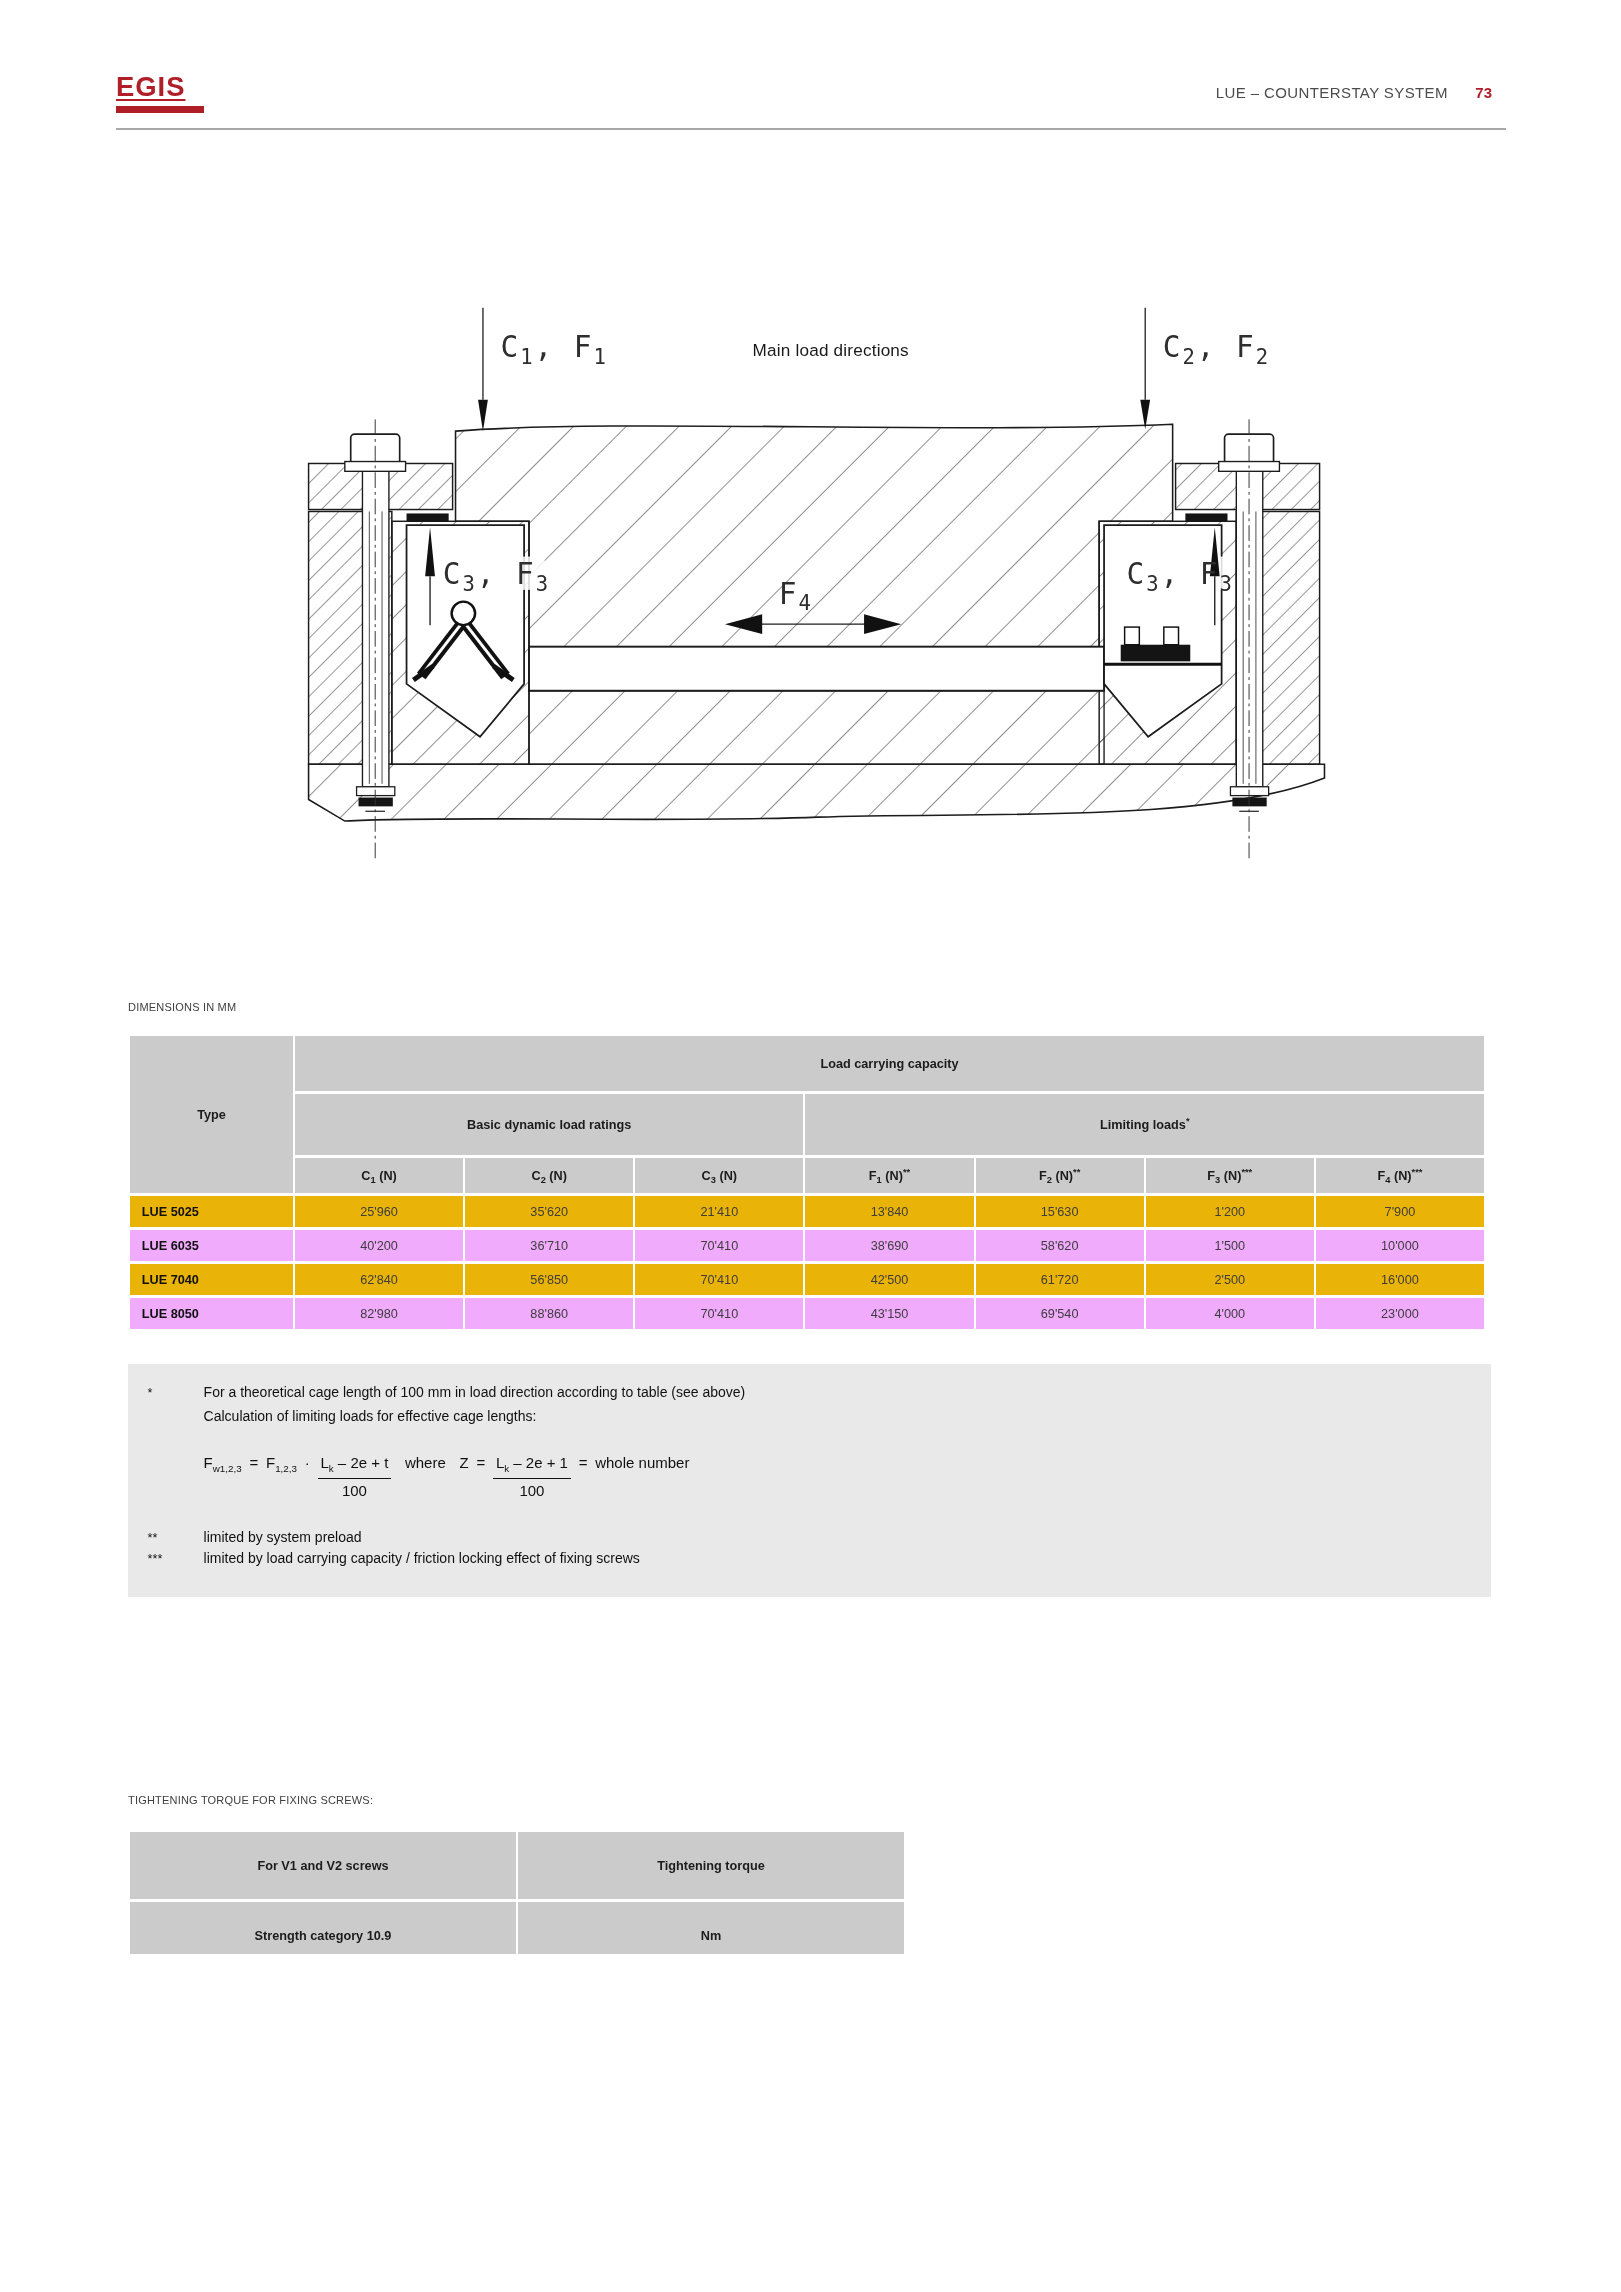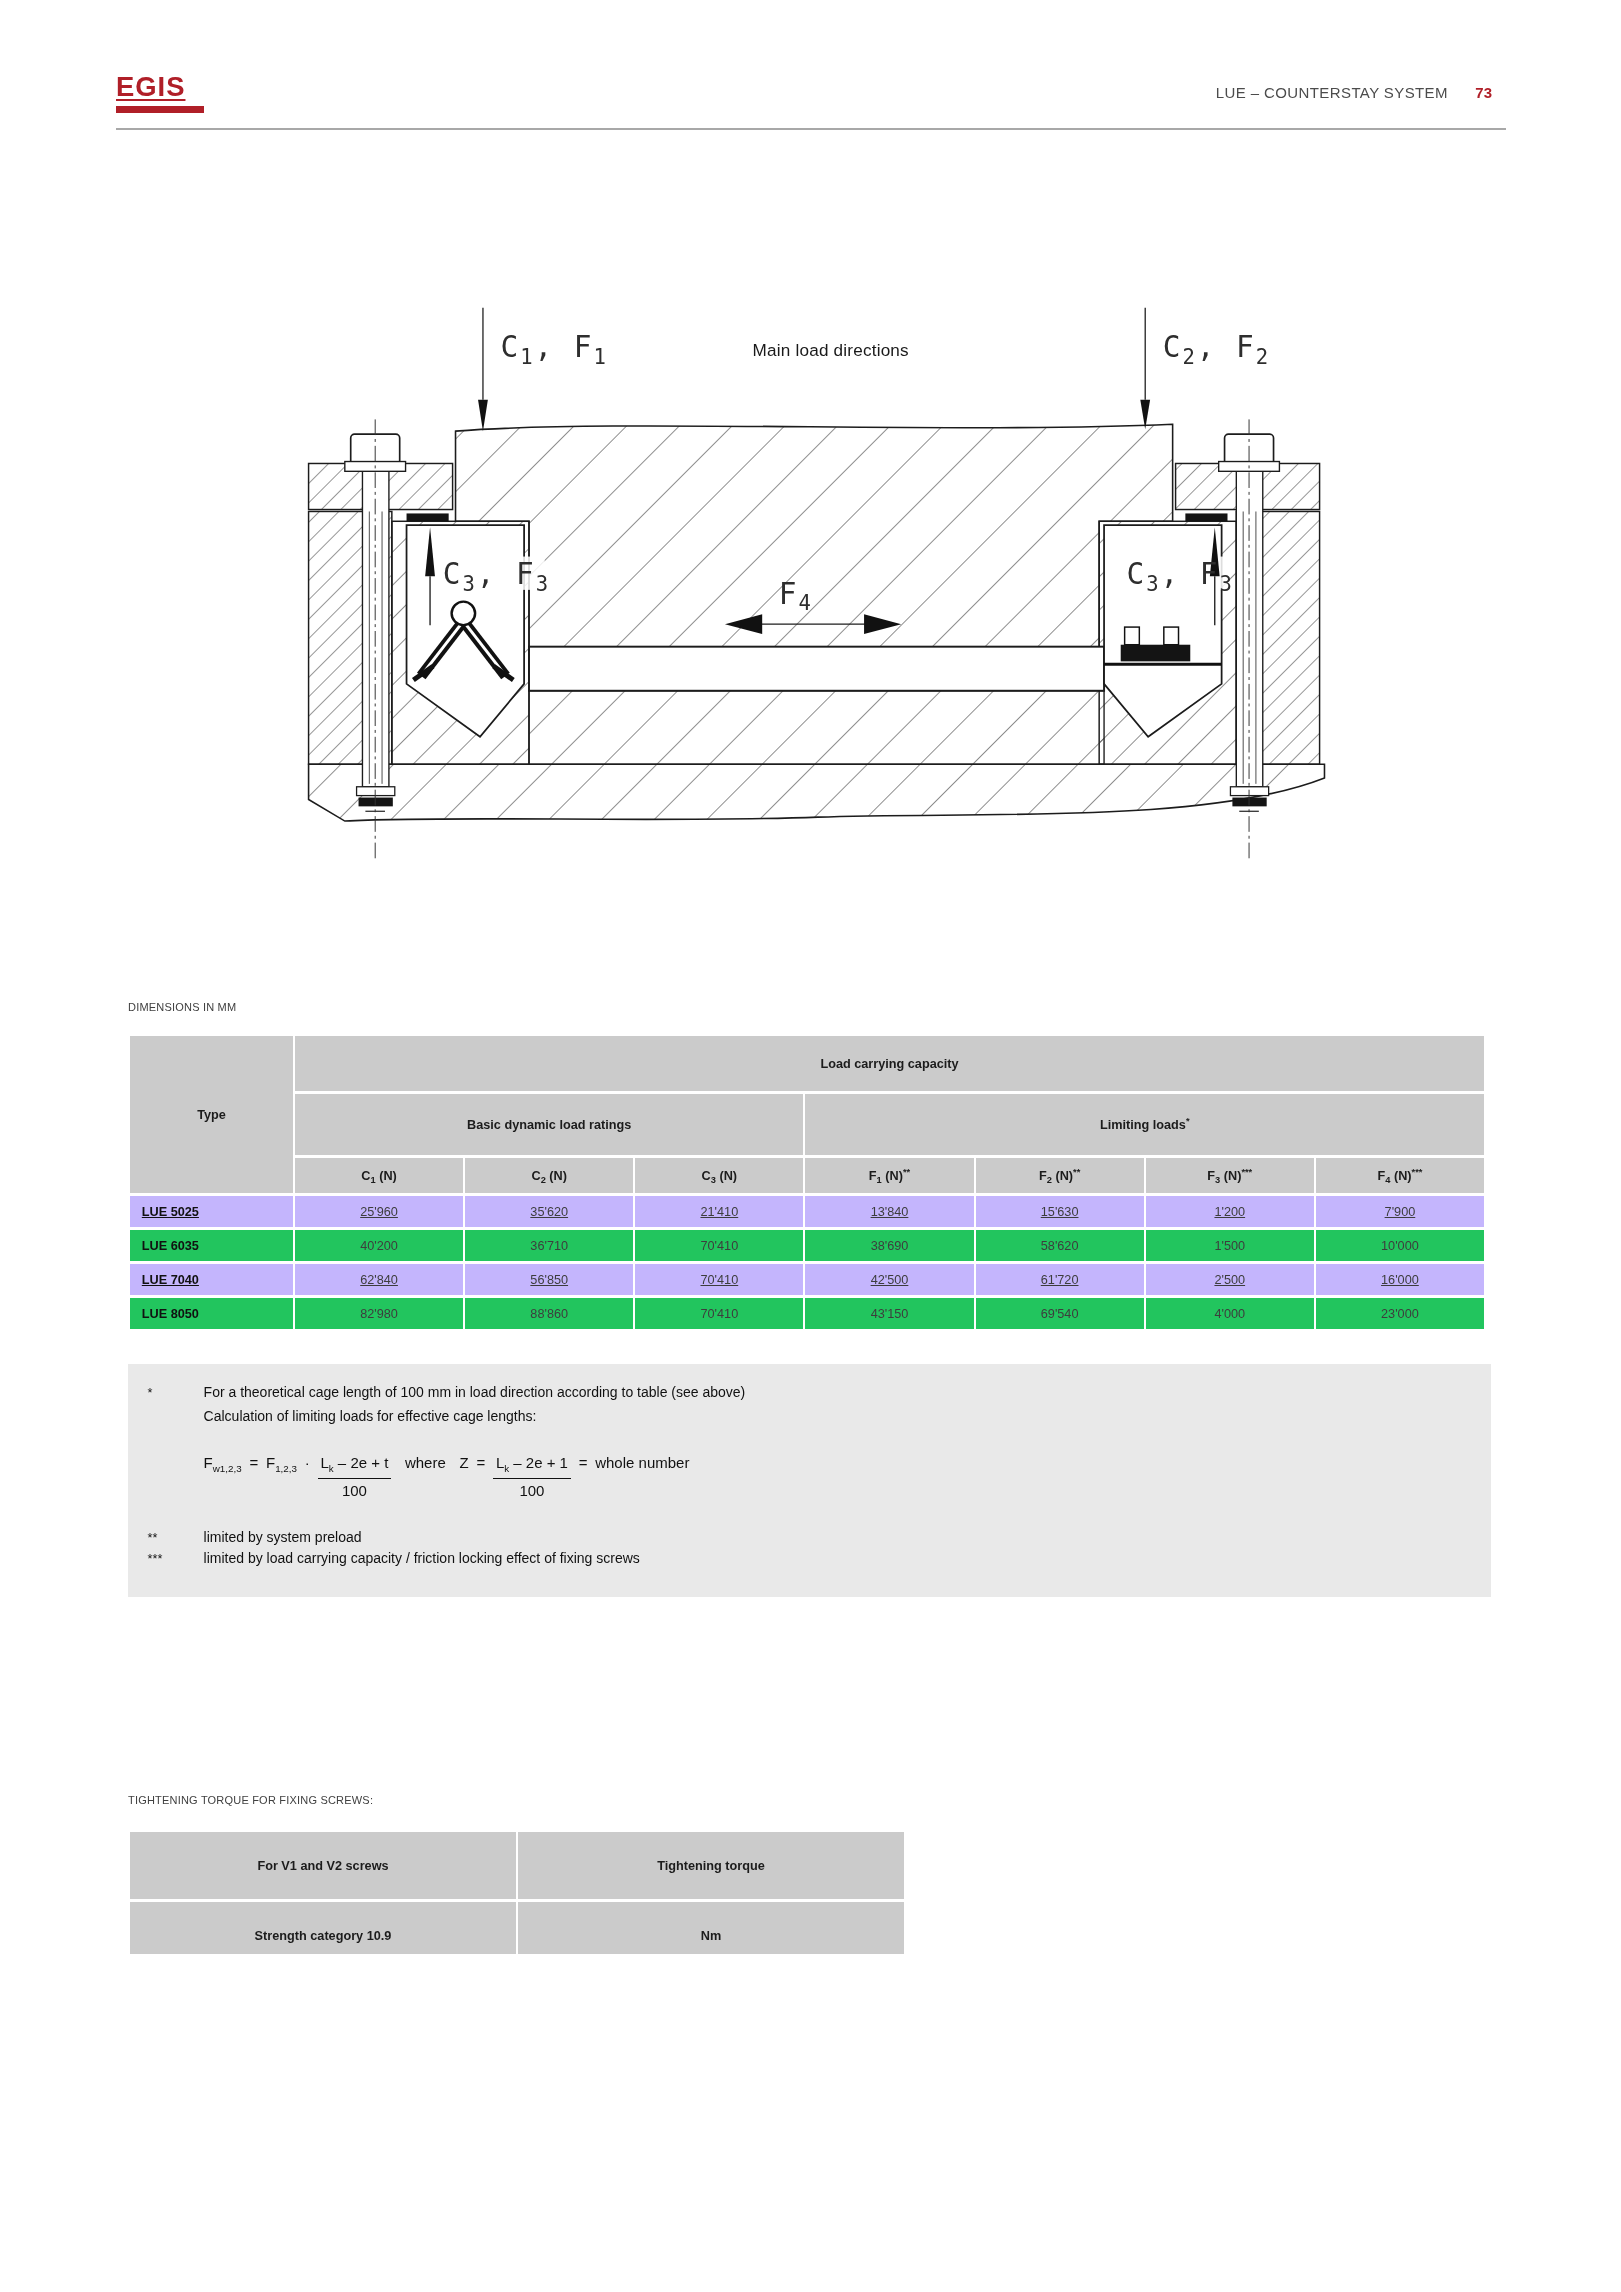--- a/index.html
+++ b/index.html
@@ -27,22 +27,22 @@
   .sec-label{position:absolute;left:128px;font-size:11px;color:#404040;letter-spacing:0.2px;}
 
   
   table.gridtbl{border-collapse:separate;border-spacing:2.9px 3.9px;table-layout:fixed;}
   table.gridtbl td{font-size:12.7px;vertical-align:middle;}
   .hc{background:#cbcbcb;text-align:center;font-weight:bold;color:#1c1c1c;}
   .t1{position:absolute;left:128px;top:1033px;width:1358px;}
   .t1 tr.h1 td{height:53px;}
   .t1 tr.h2 td{height:59px;}
   .t1 td.ch{height:33px;}
-  tr.odd td{background:#c4b5fd;text-decoration:underline;}
-  tr.even td{background:#22c55e;}
+  tr.odd td{background:#eab308;}
+  tr.even td{background:#f0abfc;}
   td.type{font-weight:bold;text-align:left;padding-left:11.8px;color:#111;height:29px;}
   td.val{text-align:center;color:#3d3d3d;height:29px;}
   .sb{font-size:9.3px;position:relative;top:3.9px;}
   .sp{font-size:9.3px;position:relative;top:-4.9px;}
 
   
   .fnbox{position:absolute;left:128px;top:1364px;width:1363px;height:233px;box-sizing:border-box;
          background:#e9e9e9;padding:19.6px 0 0 19.6px;font-size:14px;color:#111;}
   .fn-row{display:flex;}
   .fn-marker{width:56px;font-size:12.7px;padding-top:2px;flex:none;}

